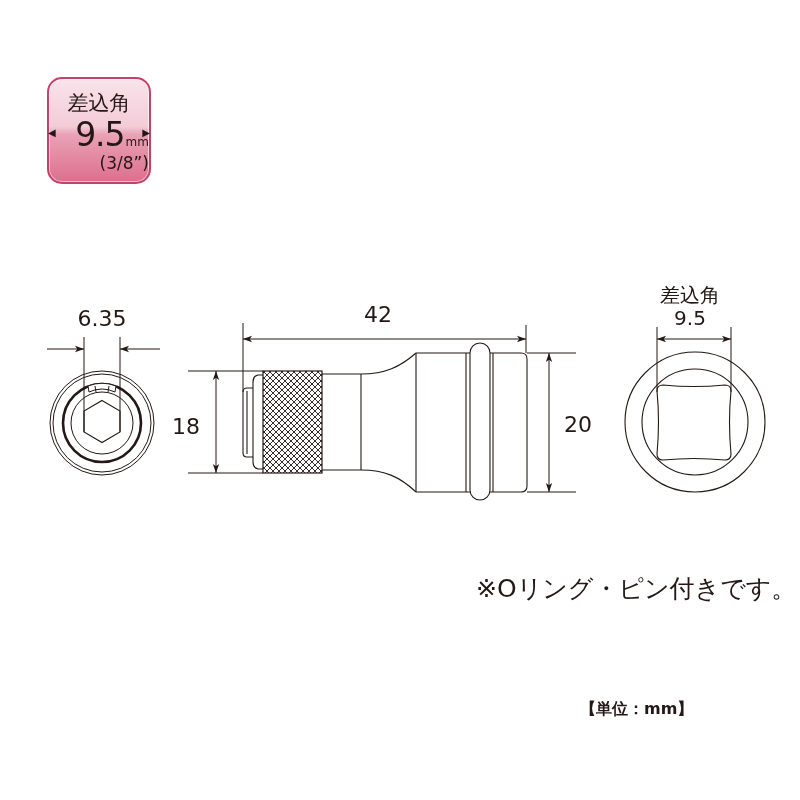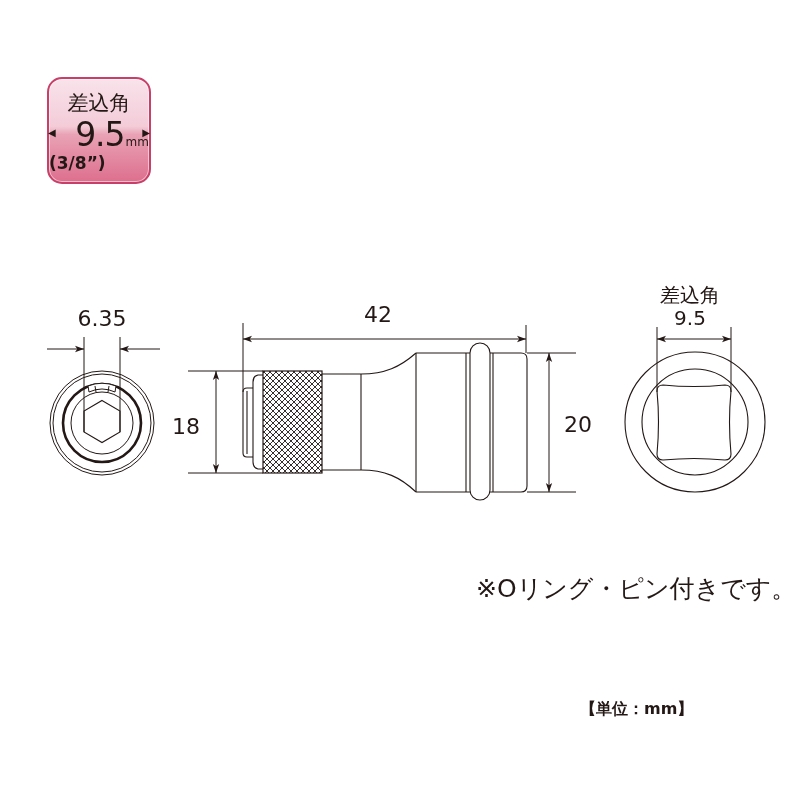--- a/index.html
+++ b/index.html
@@ -13,22 +13,22 @@
     }
     .badge-label { position: absolute; left: 0; right: 0; top: 12px; text-align: center;
                    font-size: 21px; line-height: 24px; }
     .badge-size-row { position: absolute; left: 16px; right: 0; top: 38px; height: 36px;
                       text-align: right; white-space: nowrap; }
     .badge-size { font-size: 33px; line-height: 36px; letter-spacing: -1px; }
     .badge-unit { font-size: 12px; line-height: 12px; margin-left: 1px; }
     .badge-arrow { position: absolute; top: 48px; font-size: 10px; line-height: 12px; }
     .badge-arrow.left { left: -1px; }
     .badge-arrow.right { right: -1px; }
-    .badge-inch { position: absolute; left: 0; right: 0; top: 74px; text-align: left;
-                  font-size: 17px; line-height: 20px; font-weight: bold; }
+    .badge-inch { position: absolute; left: 0; right: 0; top: 74px; text-align: right;
+                  font-size: 17px; line-height: 20px; }
     svg.drawing { position: absolute; left: 0; top: 0; }
     svg text { font-family: "DejaVu Sans", "Liberation Sans", sans-serif; fill: #231815; }
     .note { position: absolute; left: 476px; top: 575px; font-size: 25px; line-height: 28px;
             white-space: nowrap; }
     .unit-label { position: absolute; left: 580px; top: 694px; font-size: 16px; line-height: 30px;
                   font-weight: bold; white-space: nowrap; }
   </style>
 </head>
 <body>
 

